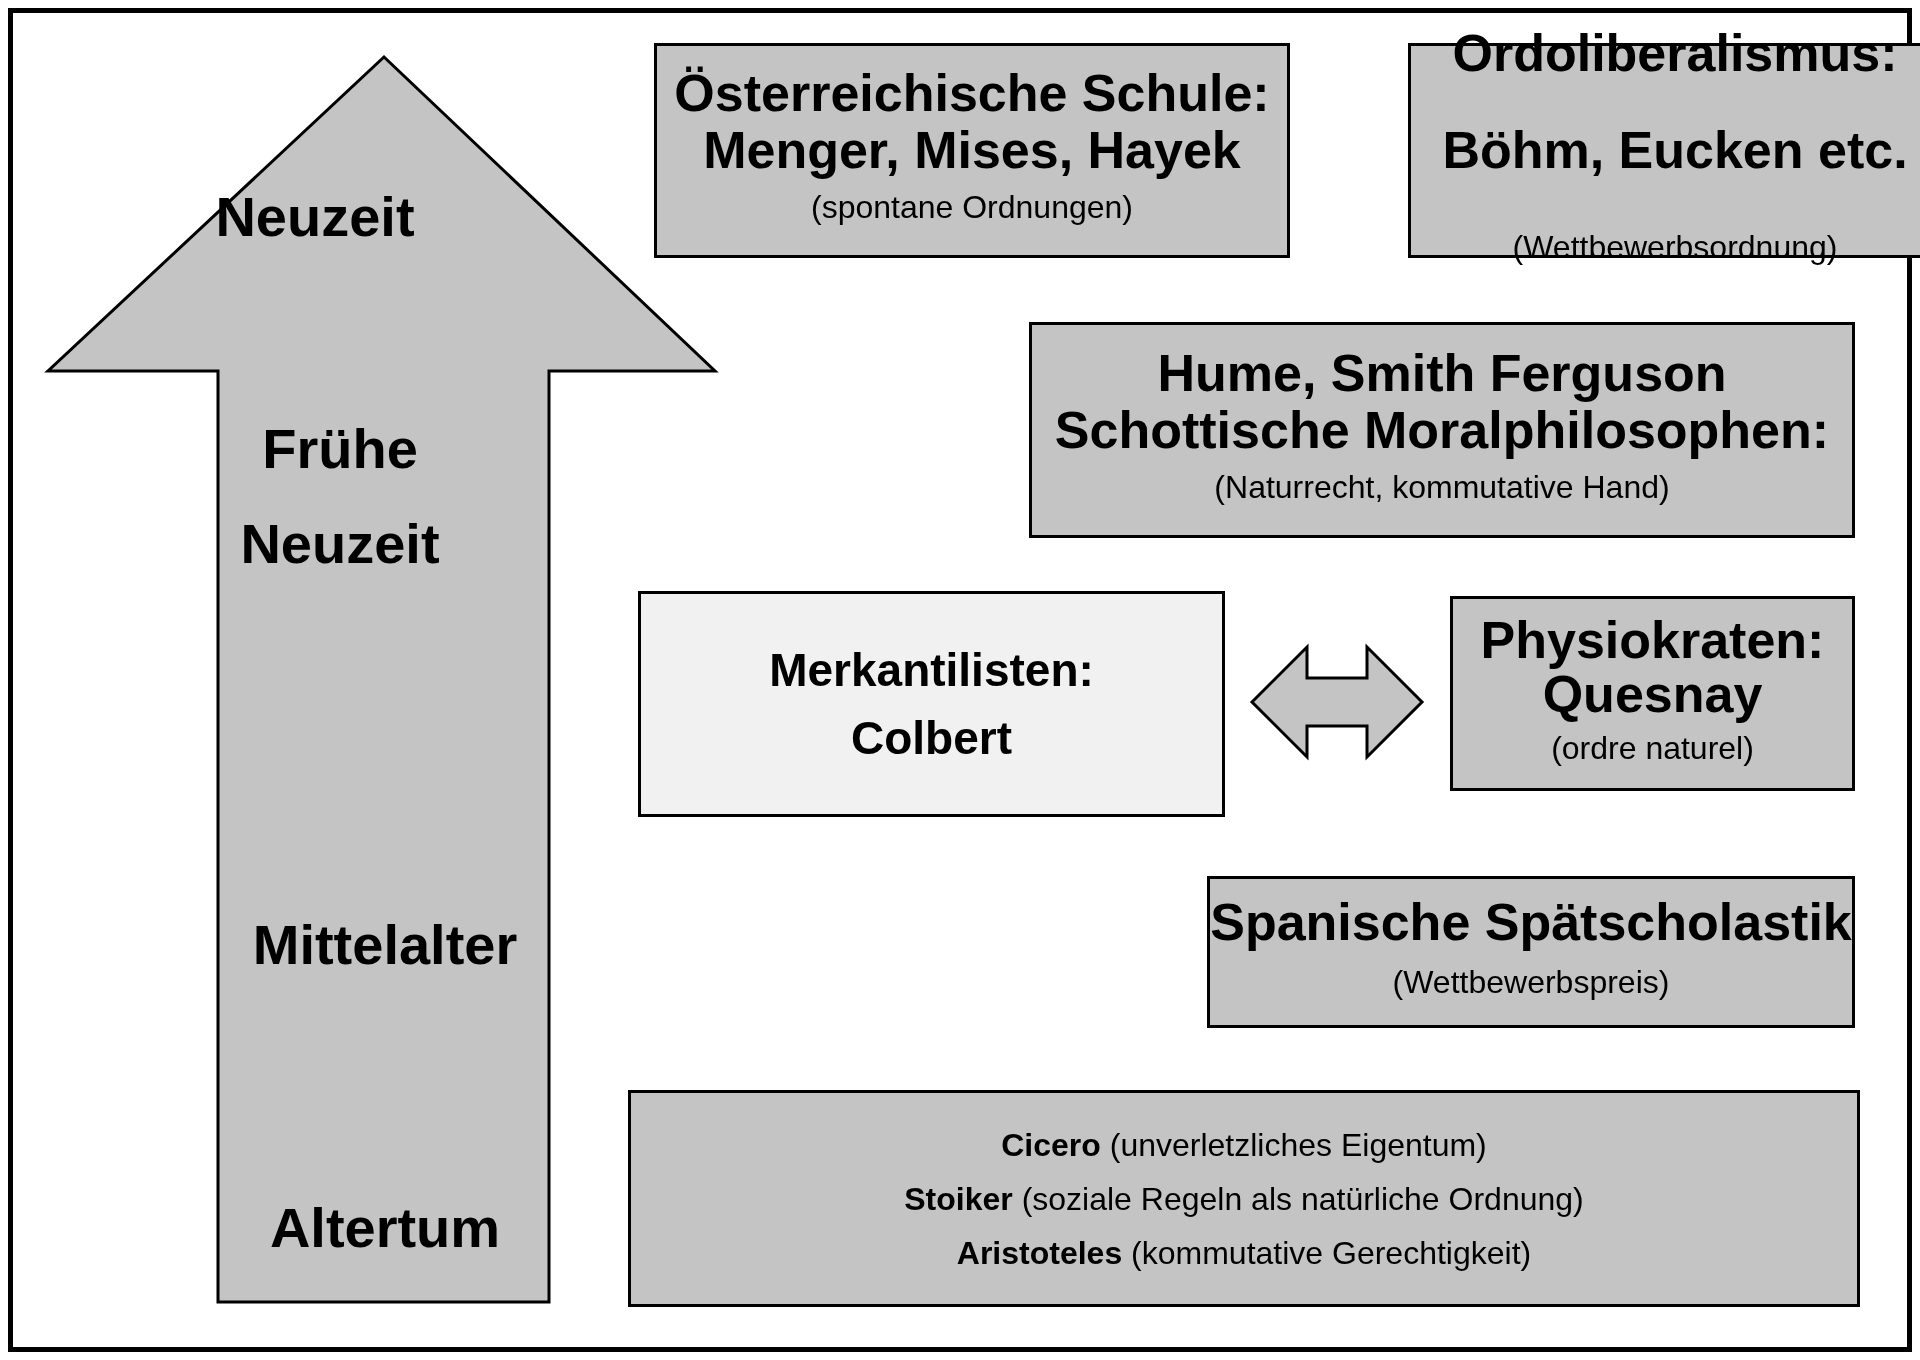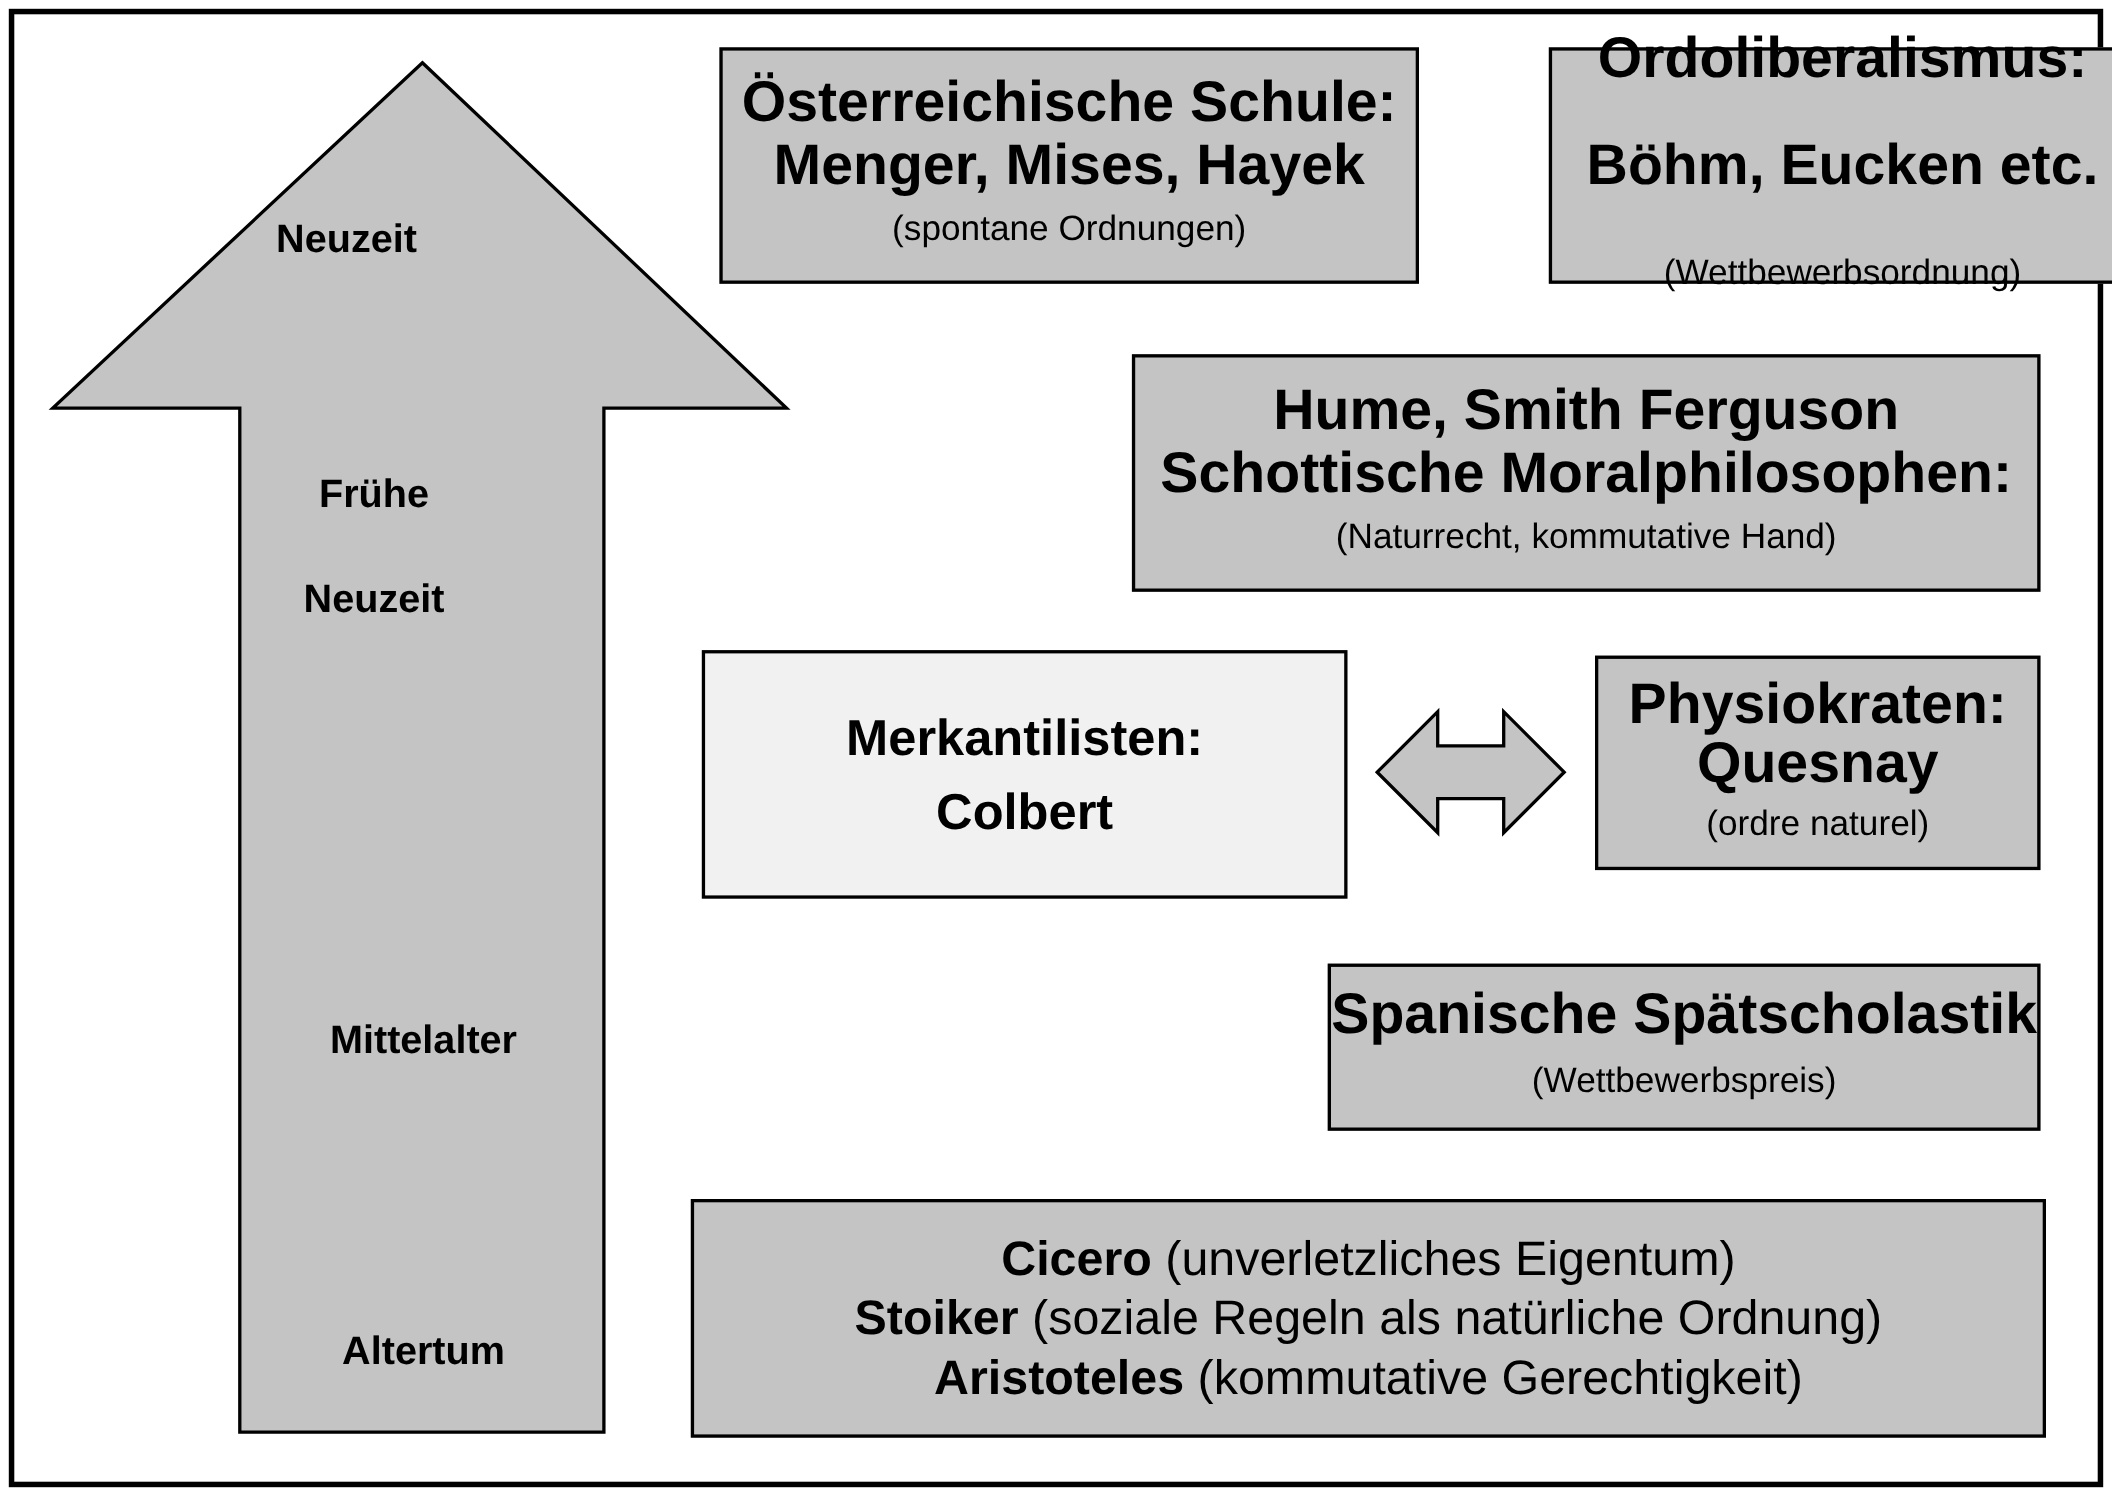--- a/index.html
+++ b/index.html
@@ -18,21 +18,21 @@
     border: 5px solid #000000;
   }
   svg.layer {
     position: absolute;
     left: 0; top: 0;
     width: 1920px; height: 1360px;
   }
   .arrow-label {
     position: absolute;
     transform: translate(-50%, -50%);
-    font-size: 36px;
+    font-size: 56px;
     font-weight: bold;
     white-space: nowrap;
     line-height: 1;
   }
   .box {
     position: absolute;
     box-sizing: border-box;
     border: 3px solid #000000;
     background: #c4c4c4;
     display: flex;
@@ -47,21 +47,21 @@
     font-weight: bold;
     white-space: nowrap;
   }
   .box .rline {
     font-size: 32px;
     line-height: 57px;
     font-weight: normal;
     white-space: nowrap;
   }
   .box .mixed {
-    font-size: 44px;
+    font-size: 32px;
     line-height: 54px;
     white-space: nowrap;
   }
   .box .mixed b { font-weight: bold; }
   #box-mercantilists { background: #f1f1f1; }
   #box-mercantilists .bline { line-height: 68px; font-size: 46px; }
   #box-physiocrats .bline, #box-physiocrats .rline { line-height: 54px; }
   #box-scholastics .bline, #box-scholastics .rline { line-height: 60px; }
 </style>
 </head>

